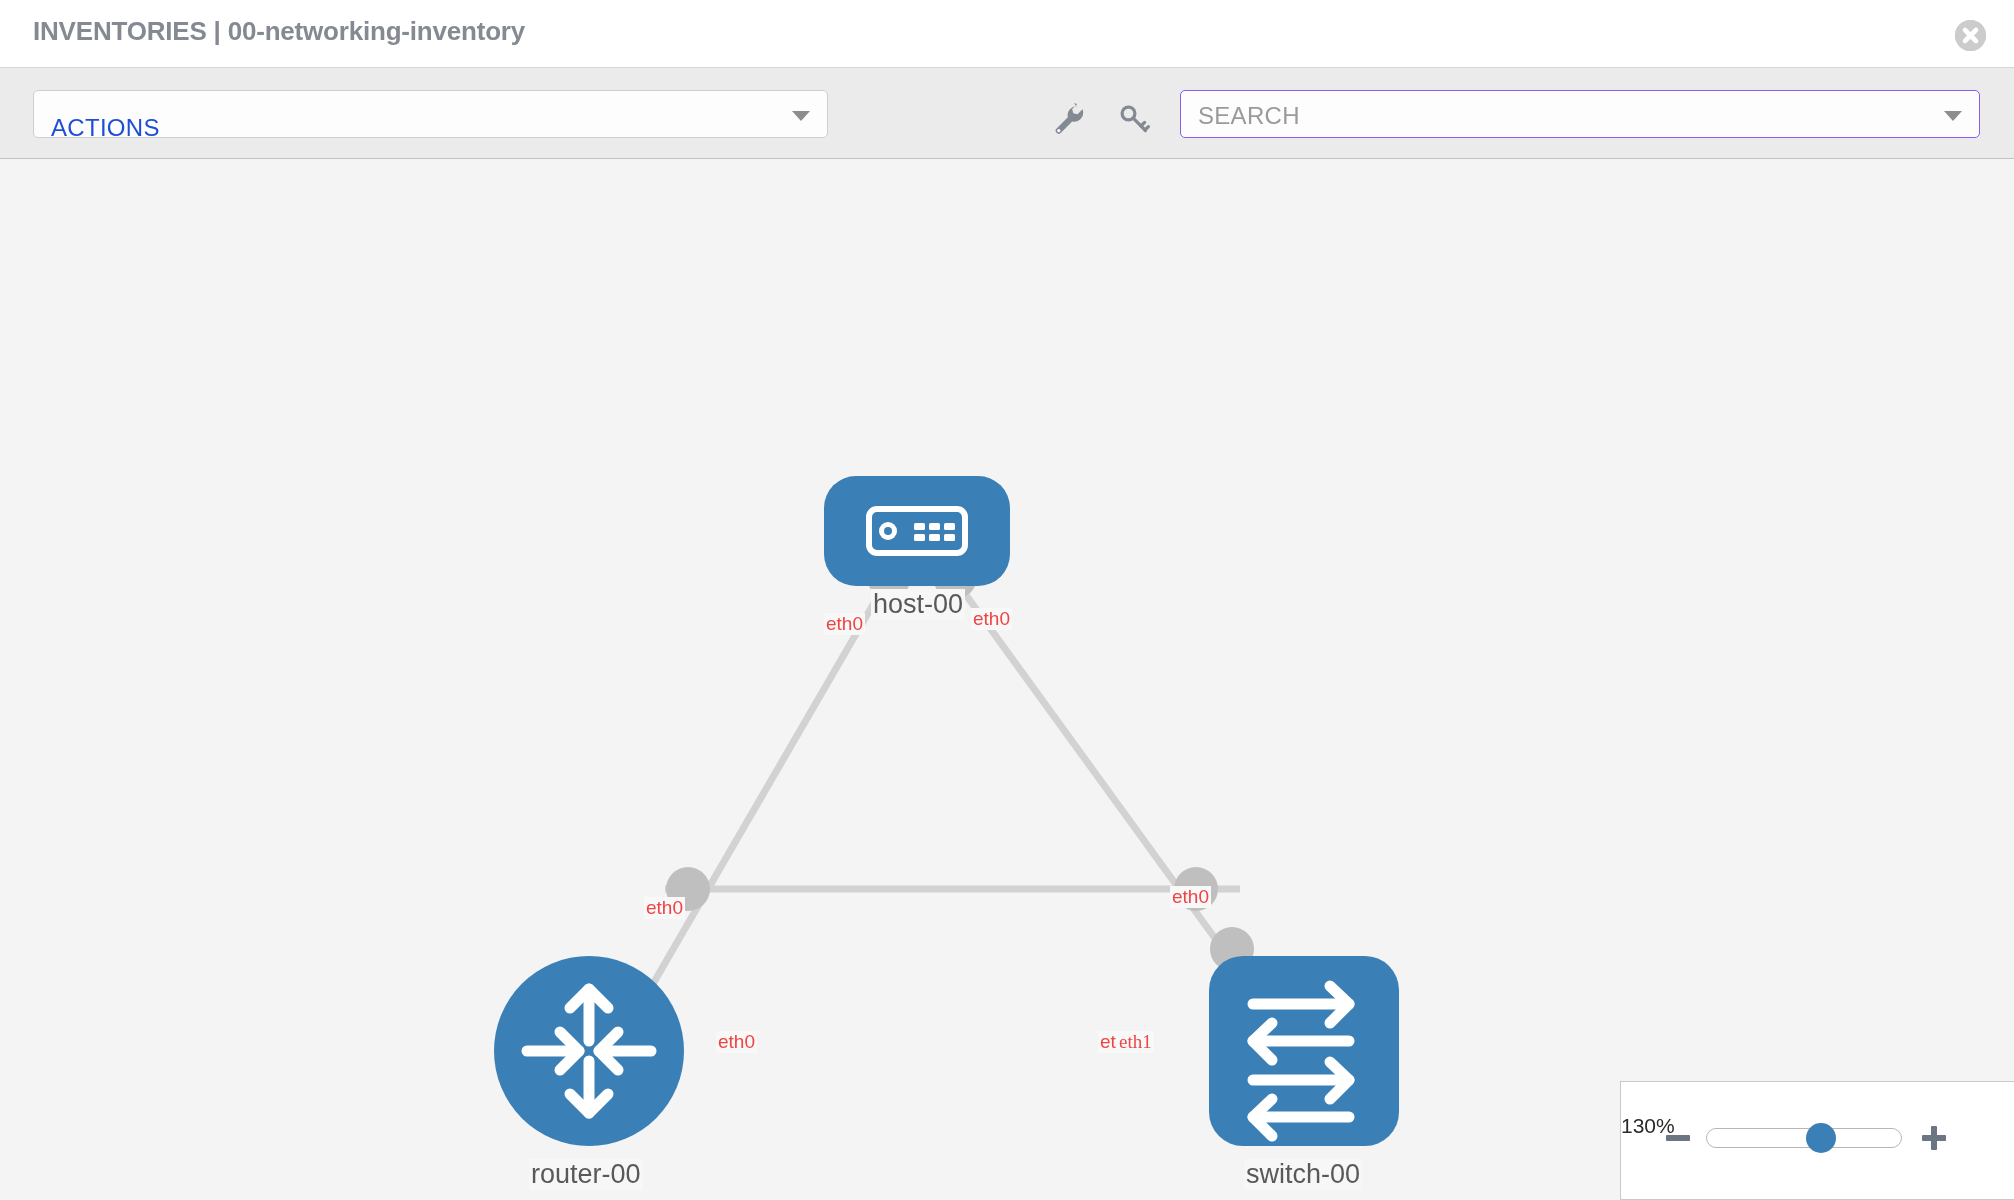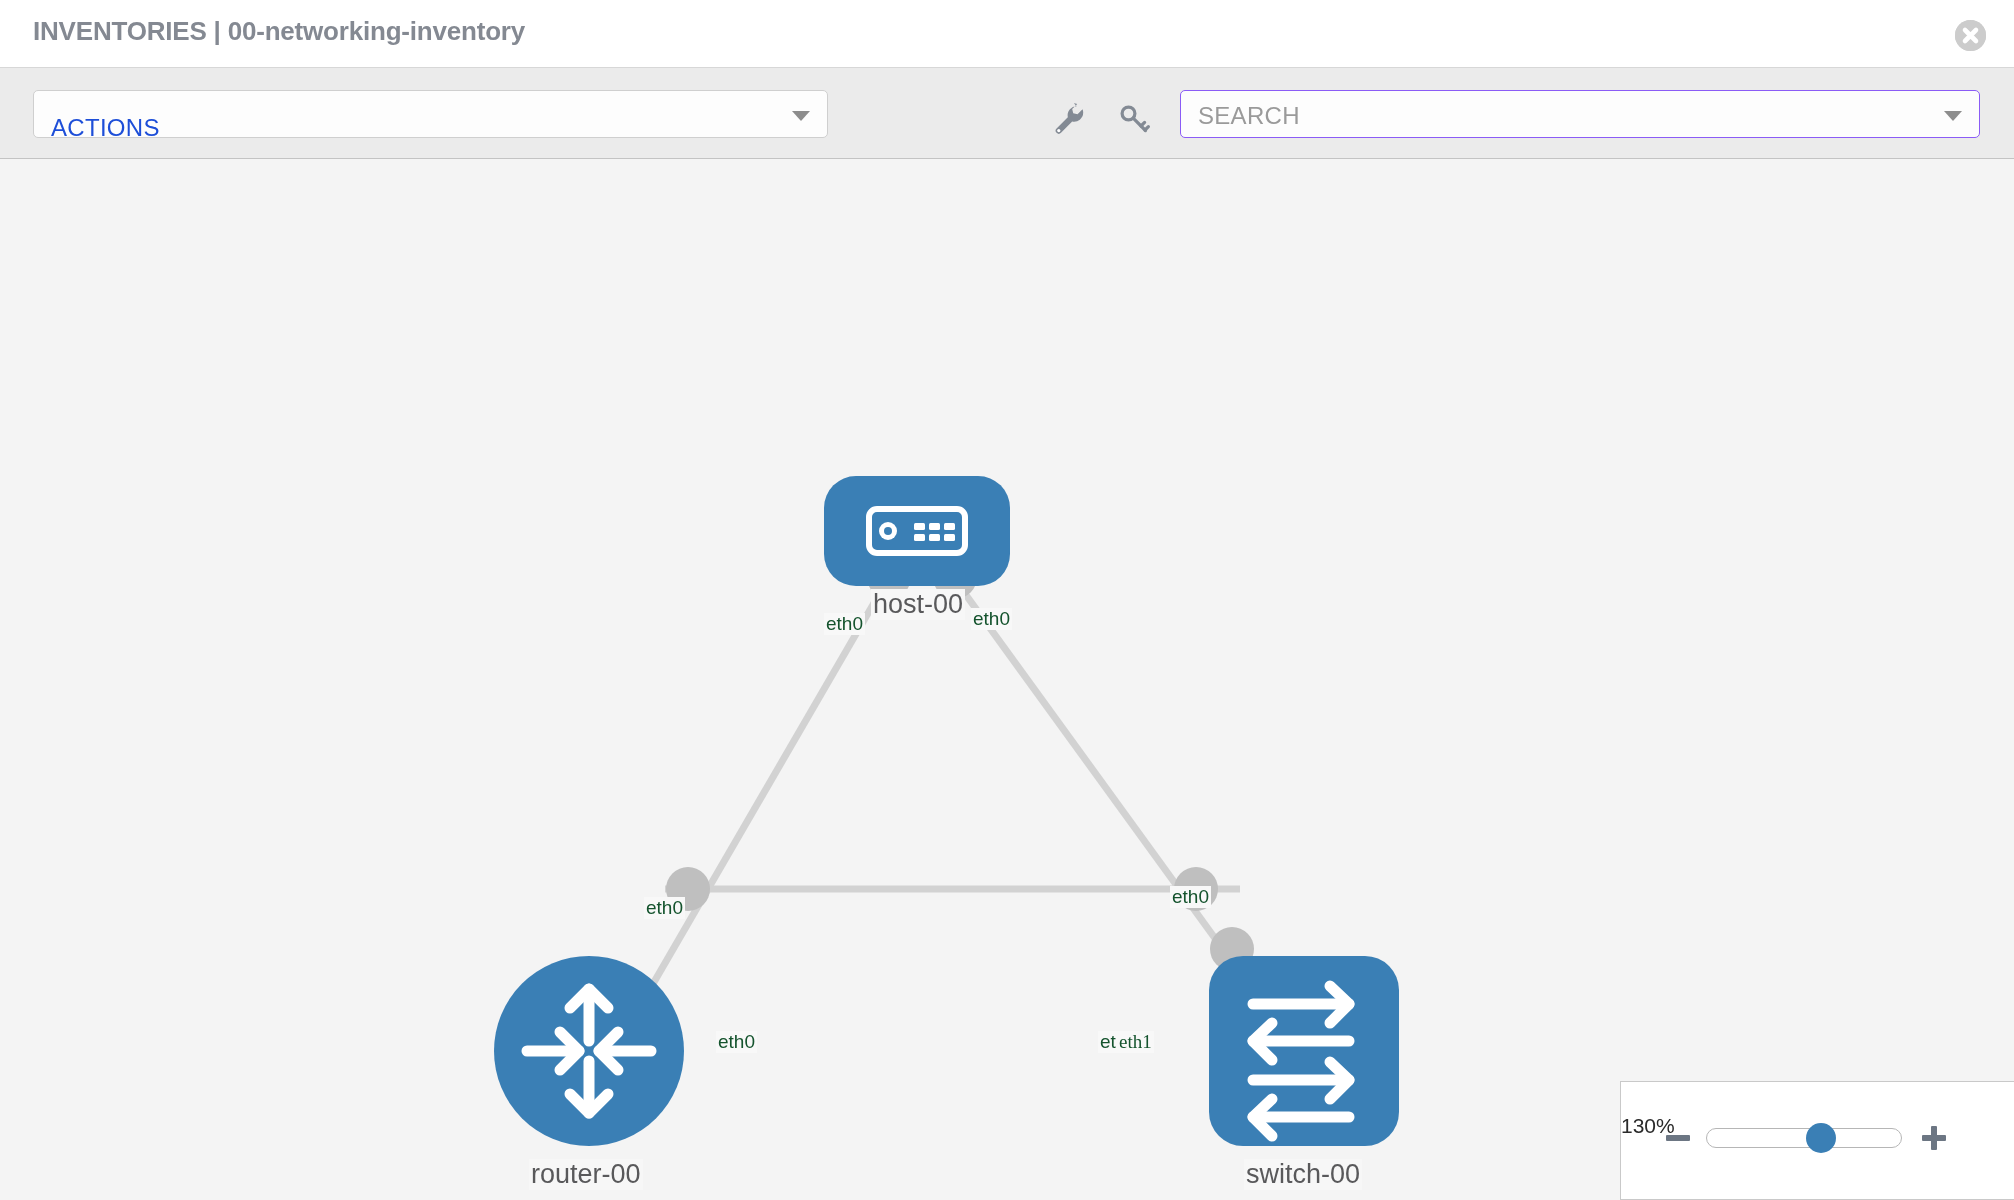--- a/index.html
+++ b/index.html
@@ -139,21 +139,21 @@
     font-size: 27px;
     color: #59595b;
     background: #f7f7f7;
     white-space: nowrap;
     padding: 0 2px;
     text-align: right;
   }
   .iface-label {
     position: absolute;
     font-size: 19px;
-    color: #14532d;
+    color: #ef4444;
     background: #f8f8f8;
     white-space: nowrap;
     padding: 0 2px;
   }
 
   
   .zoom-panel {
     position: absolute;
     left: 1620px;
     top: 1081px;

